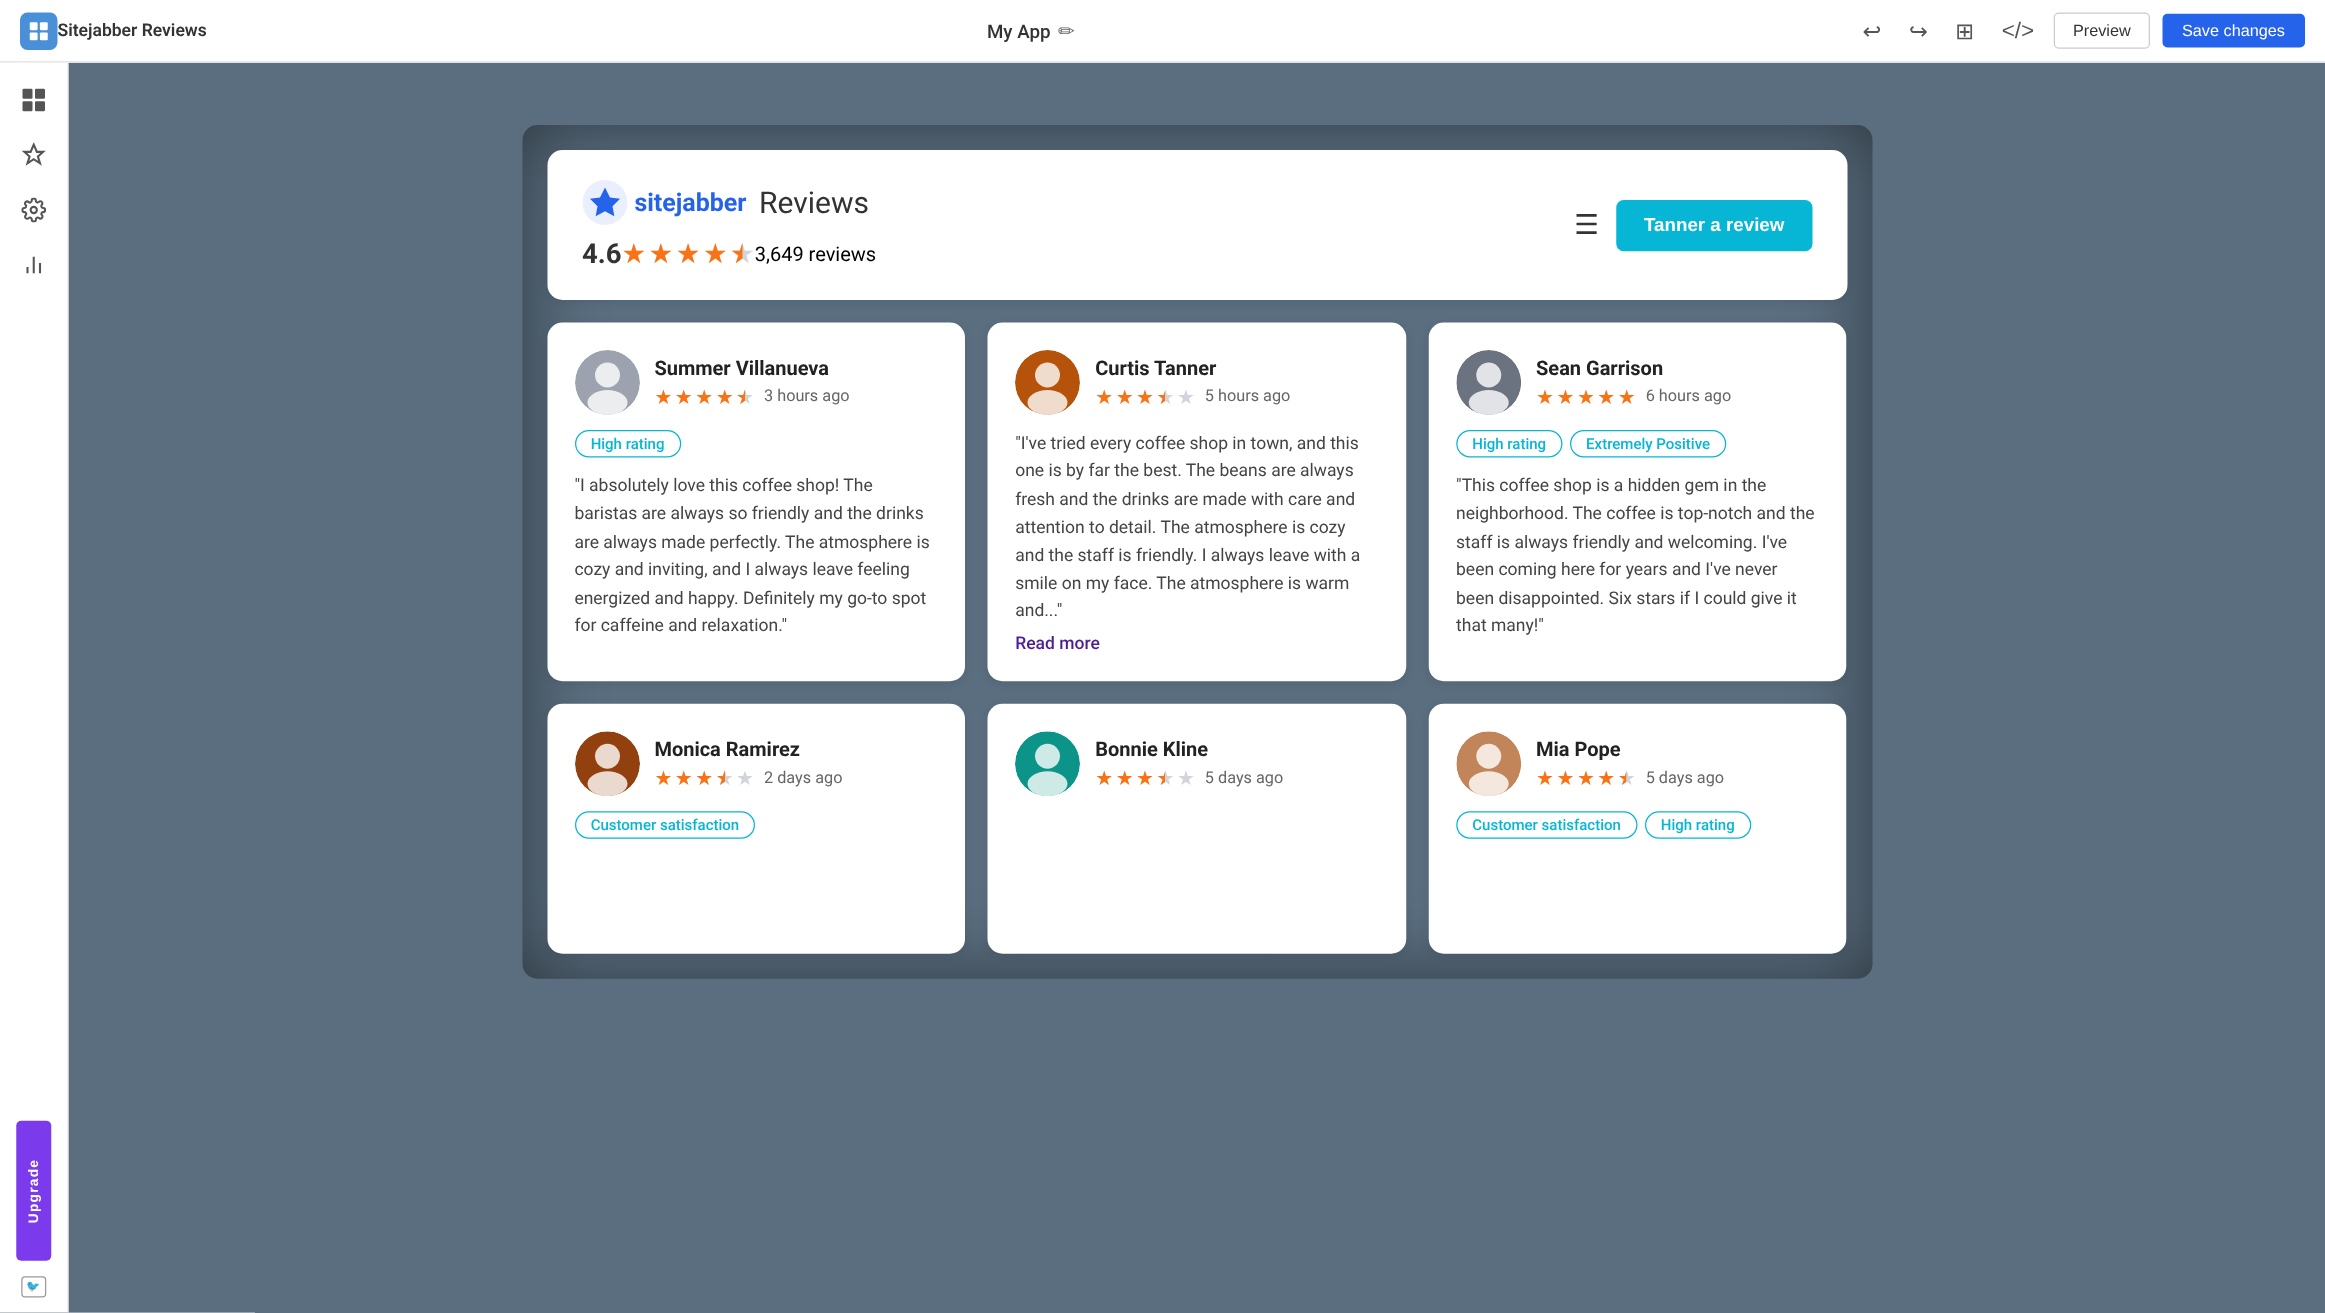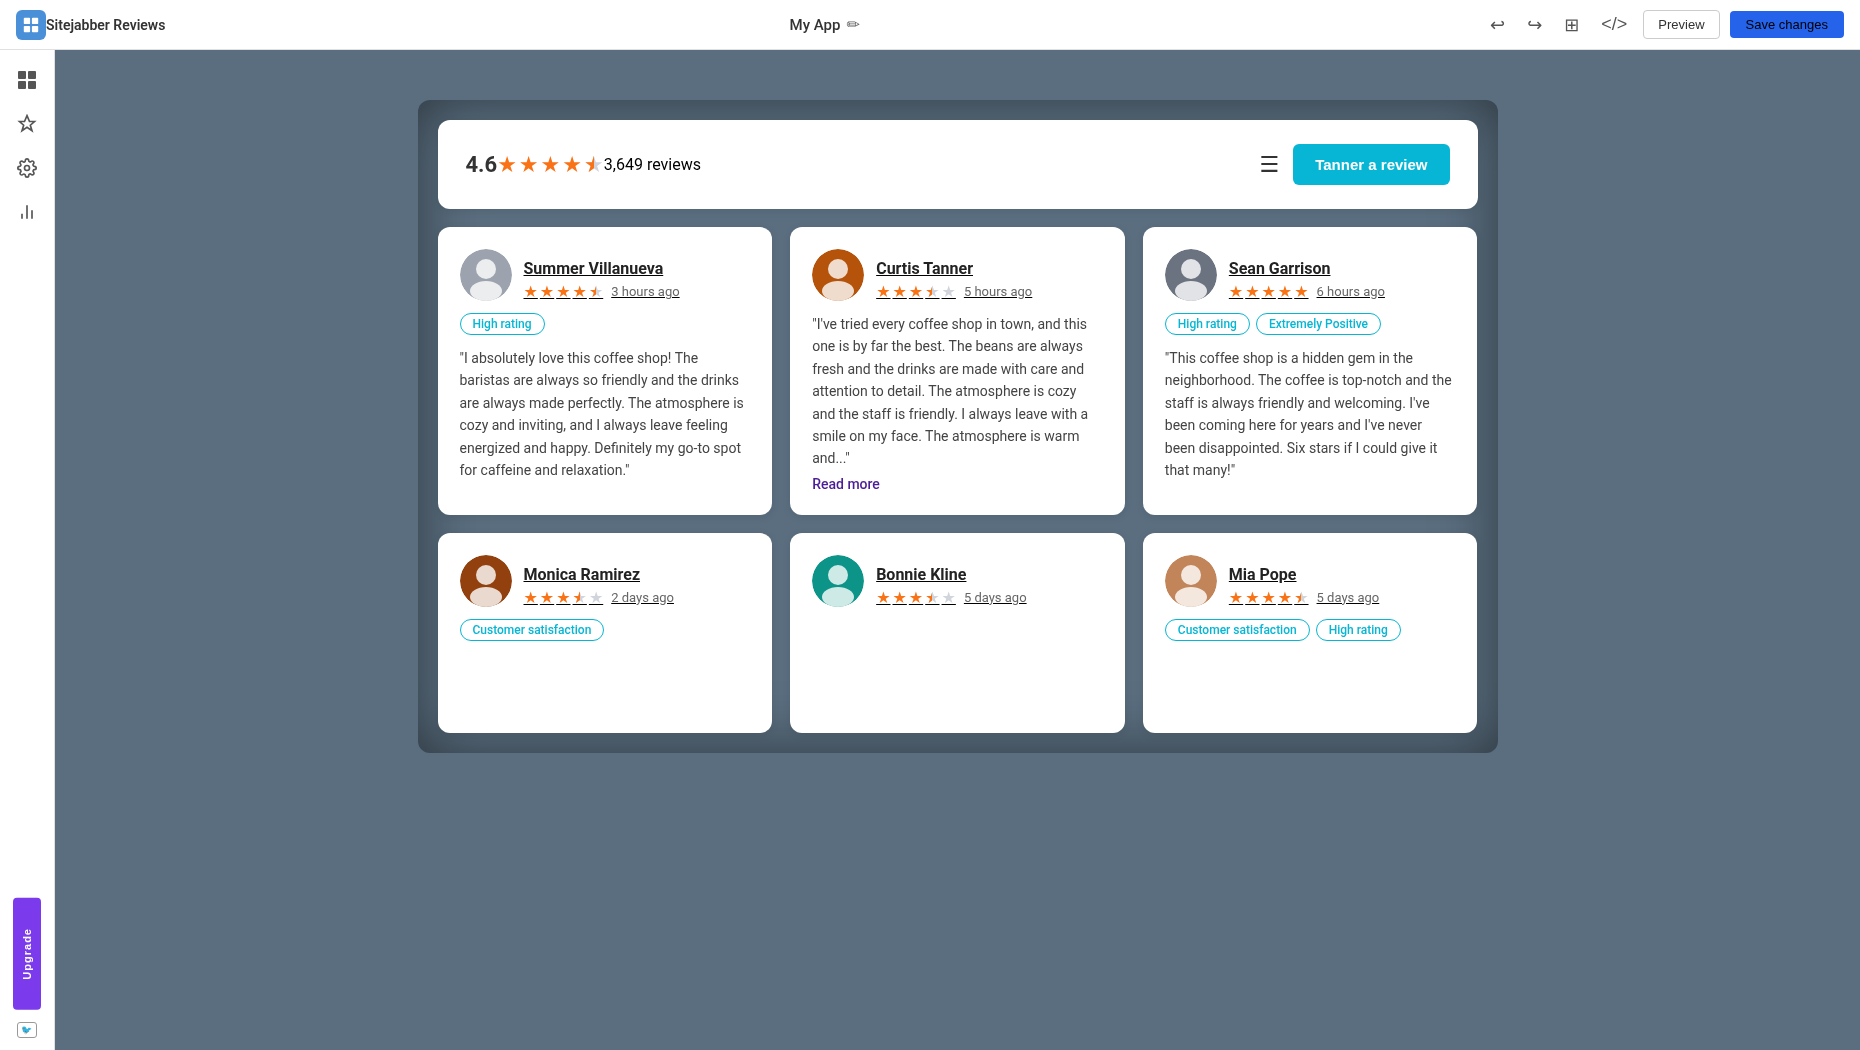--- a/index.html
+++ b/index.html
@@ -33,21 +33,21 @@
       background: none; border: none; cursor: pointer;
       color: #555; font-size: 18px; padding: 4px 6px;
       border-radius: 4px;
     }
     .btn-preview {
       border: 1px solid #ccc; background: #fff; color: #333;
       padding: 6px 14px; border-radius: 4px; cursor: pointer;
       font-size: 13px; font-weight: 500;
     }
     .btn-save {
-      border: none; background: #2563eb; color: #000000;
+      border: none; background: #2563eb; color: #ffffff;
       padding: 6px 16px; border-radius: 4px; cursor: pointer;
       font-size: 13px; font-weight: 500;
     }
 
     
     .main-layout {
       display: flex;
       flex: 1;
       overflow: hidden;
     }
@@ -156,21 +156,21 @@
     }
 
     
     .review-card {
       background: #fff;
       border-radius: 12px;
       padding: 22px;
       box-shadow: 0 2px 8px rgba(0,0,0,0.08);
       min-height: 200px;
     }
-    .reviewer-header { display: flex; align-items: flex-end; gap: 12px; margin-bottom: 12px; text-decoration: underline; }
+    .reviewer-header { display: flex; align-items: center; gap: 12px; margin-bottom: 12px; }
     .reviewer-info { display: flex; flex-direction: column; gap: 4px; }
     .reviewer-name { font-size: 16px; font-weight: 700; color: #222; }
     .reviewer-meta { display: flex; align-items: center; gap: 8px; }
     .reviewer-stars { display: flex; gap: 2px; }
     .rev-star { font-size: 16px; }
     .time-ago { font-size: 13px; color: #666; }
     .tags { display: flex; gap: 6px; margin-bottom: 12px; flex-wrap: wrap; }
     .tag {
       border: 1px solid #06b6d4;
       color: #06b6d4;
@@ -252,20 +252,30 @@
       <button class="upgrade-btn">Upgrade</button>
       <div style="font-size:9px;color:#333;font-weight:700;border:1px solid #999;border-radius:3px;padding:2px 3px;margin-top:4px;">🐦</div>
     </div>
   </div>
 
   <div class="content-area">
     <div class="widget-inner" style="width:1080px;">
 
       <div class="header-card">
         <div class="header-left">
+          <div class="header-brand">
+            <div class="sj-logo">
+              <svg class="sj-logo-icon" width="36" height="36" viewBox="0 0 36 36">
+                <circle cx="18" cy="18" r="18" fill="#2563eb" opacity="0.1"></circle>
+                <path d="M18 6 L22 14 L30 15 L24 21 L25.5 29 L18 25 L10.5 29 L12 21 L6 15 L14 14 Z" fill="#2563eb"></path>
+              </svg>
+              <span style="font-size:20px;font-weight:700;color:#2563eb;">sitejabber</span>
+            </div>
+            <span class="header-reviews-title">Reviews</span>
+          </div>
           <div class="header-stats">
             <span class="rating-number">4.6</span>
             <div class="stars">
               <span class="star star-full">★</span>
               <span class="star star-full">★</span>
               <span class="star star-full">★</span>
               <span class="star star-full">★</span>
               <span class="star star-half" style="position:relative;display:inline-block;">
                 <span style="color:#d1d5db;">★</span>
                 <span style="color:#f97316;position:absolute;top:0;left:0;width:50%;overflow:hidden;">★</span>

